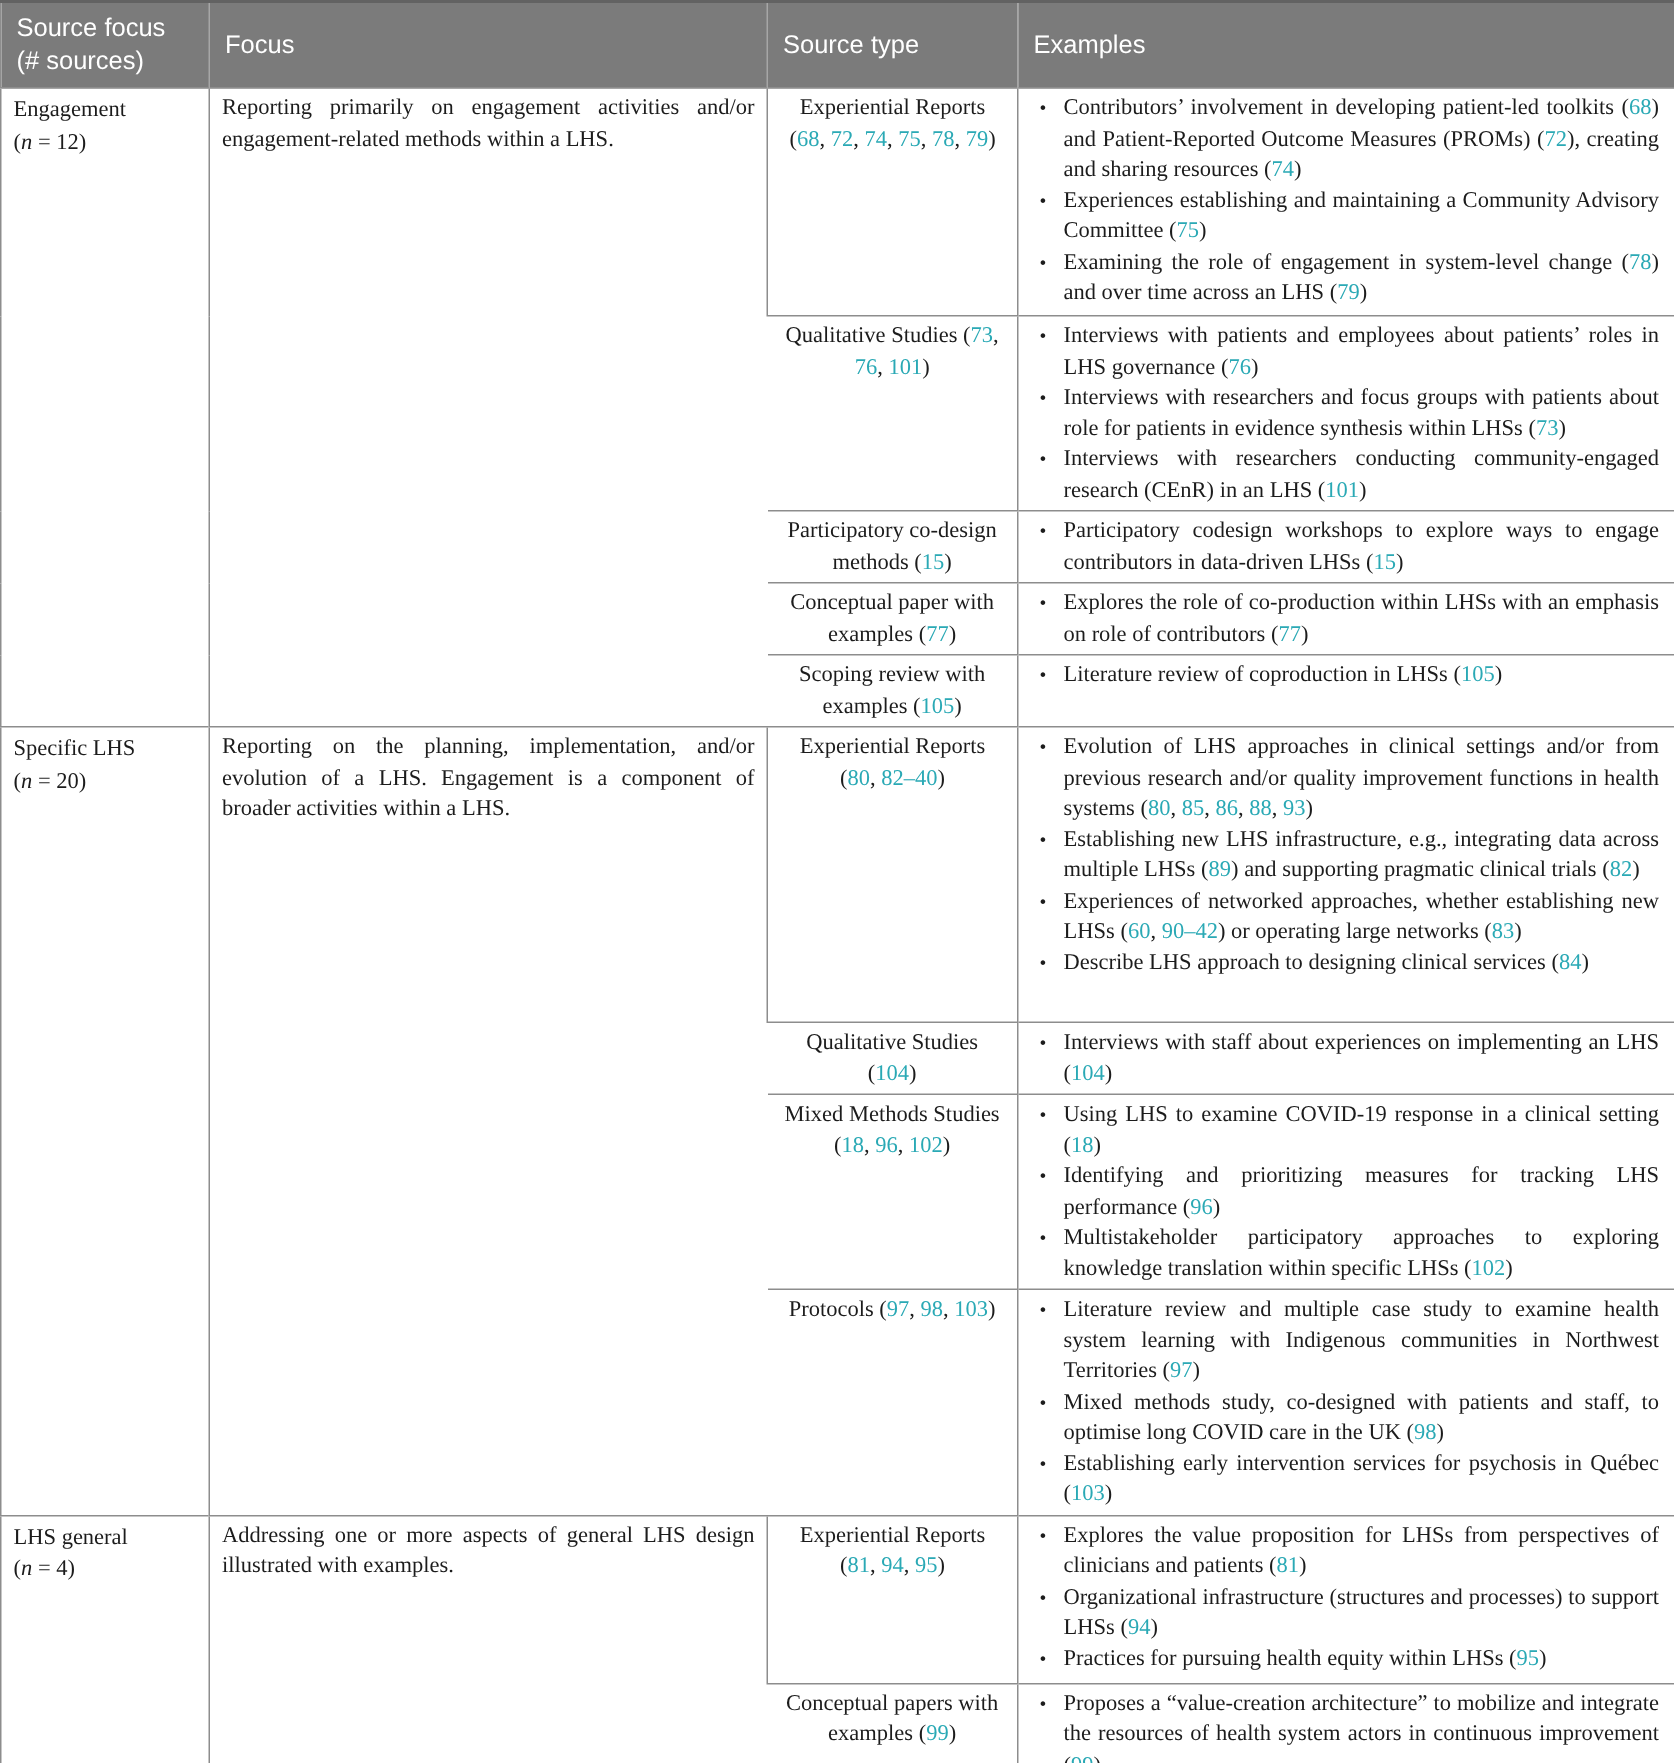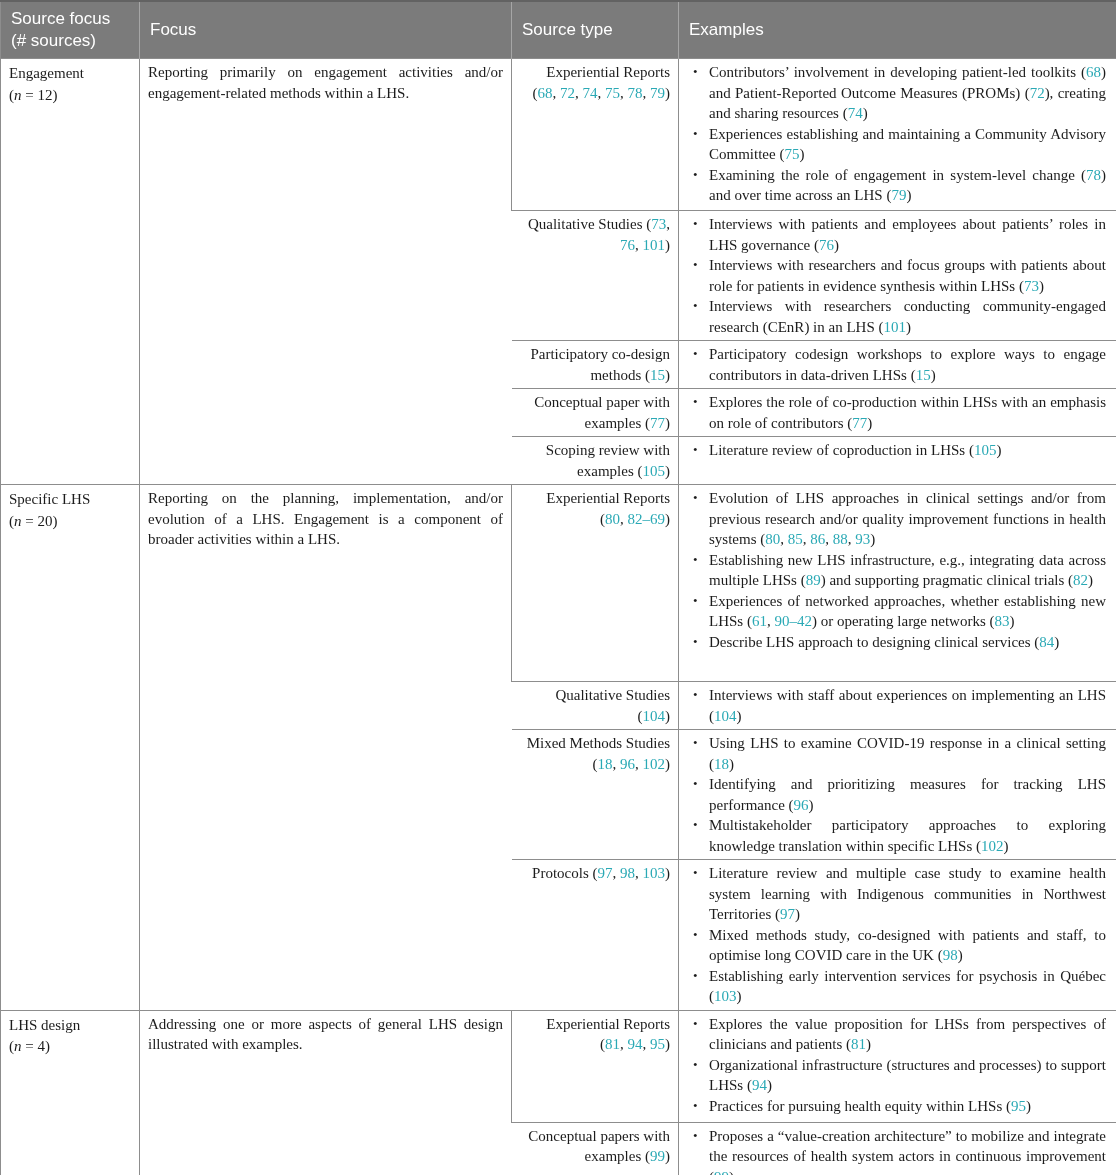--- a/index.html
+++ b/index.html
@@ -37,21 +37,21 @@
   thead th.center{text-align:left;}
   tbody td{
     vertical-align:top;
     padding:3px 8px;
     border-left:1px solid var(--line);
     border-top:1px solid var(--line);
   }
   tbody td:first-child{border-left:none;}
   .col-label div{padding-top:1px;}
   .cell-focus{text-align:justify;}
-  .col-type{text-align:right;}
+  .col-type{text-align:center;}
   .ex{display:flex;}
   .bullet{
     flex:0 0 16px;
     margin-left:6px;
     font-size:13px;
     text-align:left;
   }
   .ex .txt{flex:1 1 auto;text-align:justify;padding-right:2px;font-family:Liberation Serif, serif;}
   .cite{color:var(--accent);cursor:pointer;}
   i{font-style:italic;}
@@ -141,33 +141,33 @@
             <span class="txt">Literature review of coproduction in LHSs (<span class="cite">105</span>)</span>
           </div>
         </td>
       </tr>
       <tr style="height: 197px;">
         <td class="col-label" rowspan="4">
           <div>Specific LHS</div>
           <div>(<i>n</i> = 20)</div>
         </td>
         <td class="cell-focus" rowspan="4">Reporting on the planning, implementation, and/or evolution of a LHS. Engagement is a component of broader activities within a LHS.</td>
-        <td class="col-type">Experiential Reports (<span class="cite">80</span>, <span class="cite">82–69</span>)</td>
+        <td class="col-type">Experiential Reports (<span class="cite">80</span>, <span class="cite">82–40</span>)</td>
         <td class="col-examples">
           <div class="ex">
             <span class="bullet">•</span>
             <span class="txt">Evolution of LHS approaches in clinical settings and/or from previous research and/or quality improvement functions in health systems (<span class="cite">80</span>, <span class="cite">85</span>, <span class="cite">86</span>, <span class="cite">88</span>, <span class="cite">93</span>)</span>
           </div>
           <div class="ex">
             <span class="bullet">•</span>
             <span class="txt">Establishing new LHS infrastructure, e.g., integrating data across multiple LHSs (<span class="cite">89</span>) and supporting pragmatic clinical trials (<span class="cite">82</span>)</span>
           </div>
           <div class="ex">
             <span class="bullet">•</span>
-            <span class="txt">Experiences of networked approaches, whether establishing new LHSs (<span class="cite">61</span>, <span class="cite">90–42</span>) or operating large networks (<span class="cite">83</span>)</span>
+            <span class="txt">Experiences of networked approaches, whether establishing new LHSs (<span class="cite">60</span>, <span class="cite">90–42</span>) or operating large networks (<span class="cite">83</span>)</span>
           </div>
           <div class="ex">
             <span class="bullet">•</span>
             <span class="txt">Describe LHS approach to designing clinical services (<span class="cite">84</span>)</span>
           </div>
         </td>
       </tr>
       <tr style="height: 46px;">
         <td class="col-type">Qualitative Studies (<span class="cite">104</span>)</td>
         <td class="col-examples">
@@ -206,21 +206,21 @@
             <span class="txt">Mixed methods study, co-designed with patients and staff, to optimise long COVID care in the UK (<span class="cite">98</span>)</span>
           </div>
           <div class="ex">
             <span class="bullet">•</span>
             <span class="txt">Establishing early intervention services for psychosis in Québec (<span class="cite">103</span>)</span>
           </div>
         </td>
       </tr>
       <tr style="height: 112px;">
         <td class="col-label" rowspan="2">
-          <div>LHS design</div>
+          <div>LHS general</div>
           <div>(<i>n</i> = 4)</div>
         </td>
         <td class="cell-focus" rowspan="2">Addressing one or more aspects of general LHS design illustrated with examples.</td>
         <td class="col-type">Experiential Reports (<span class="cite">81</span>, <span class="cite">94</span>, <span class="cite">95</span>)</td>
         <td class="col-examples">
           <div class="ex">
             <span class="bullet">•</span>
             <span class="txt">Explores the value proposition for LHSs from perspectives of clinicians and patients (<span class="cite">81</span>)</span>
           </div>
           <div class="ex">

